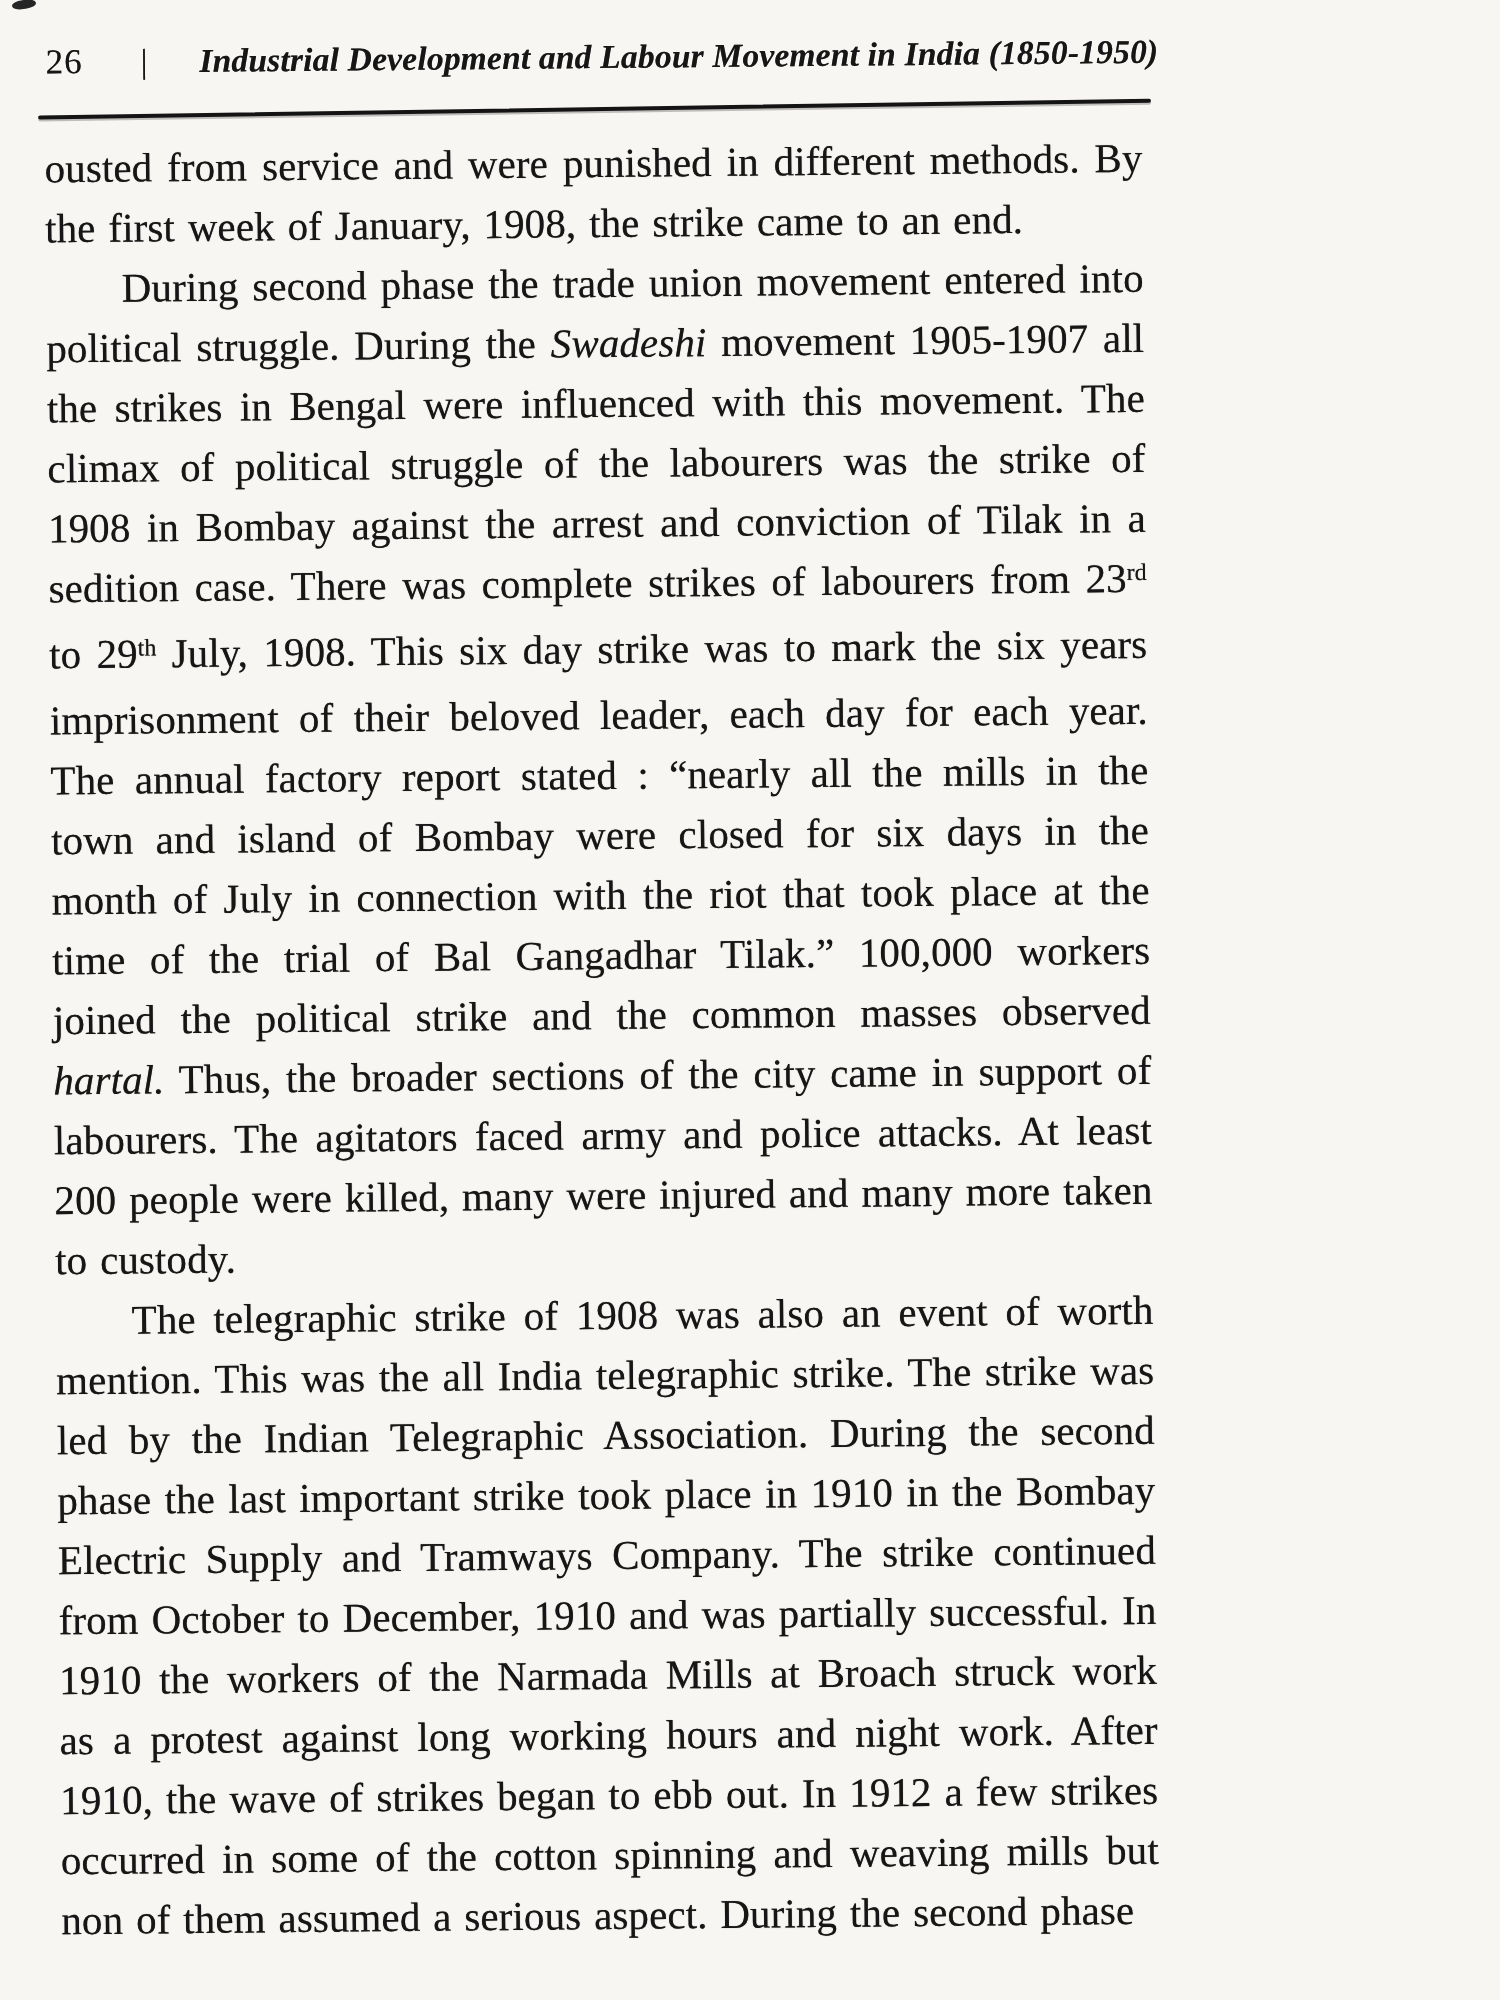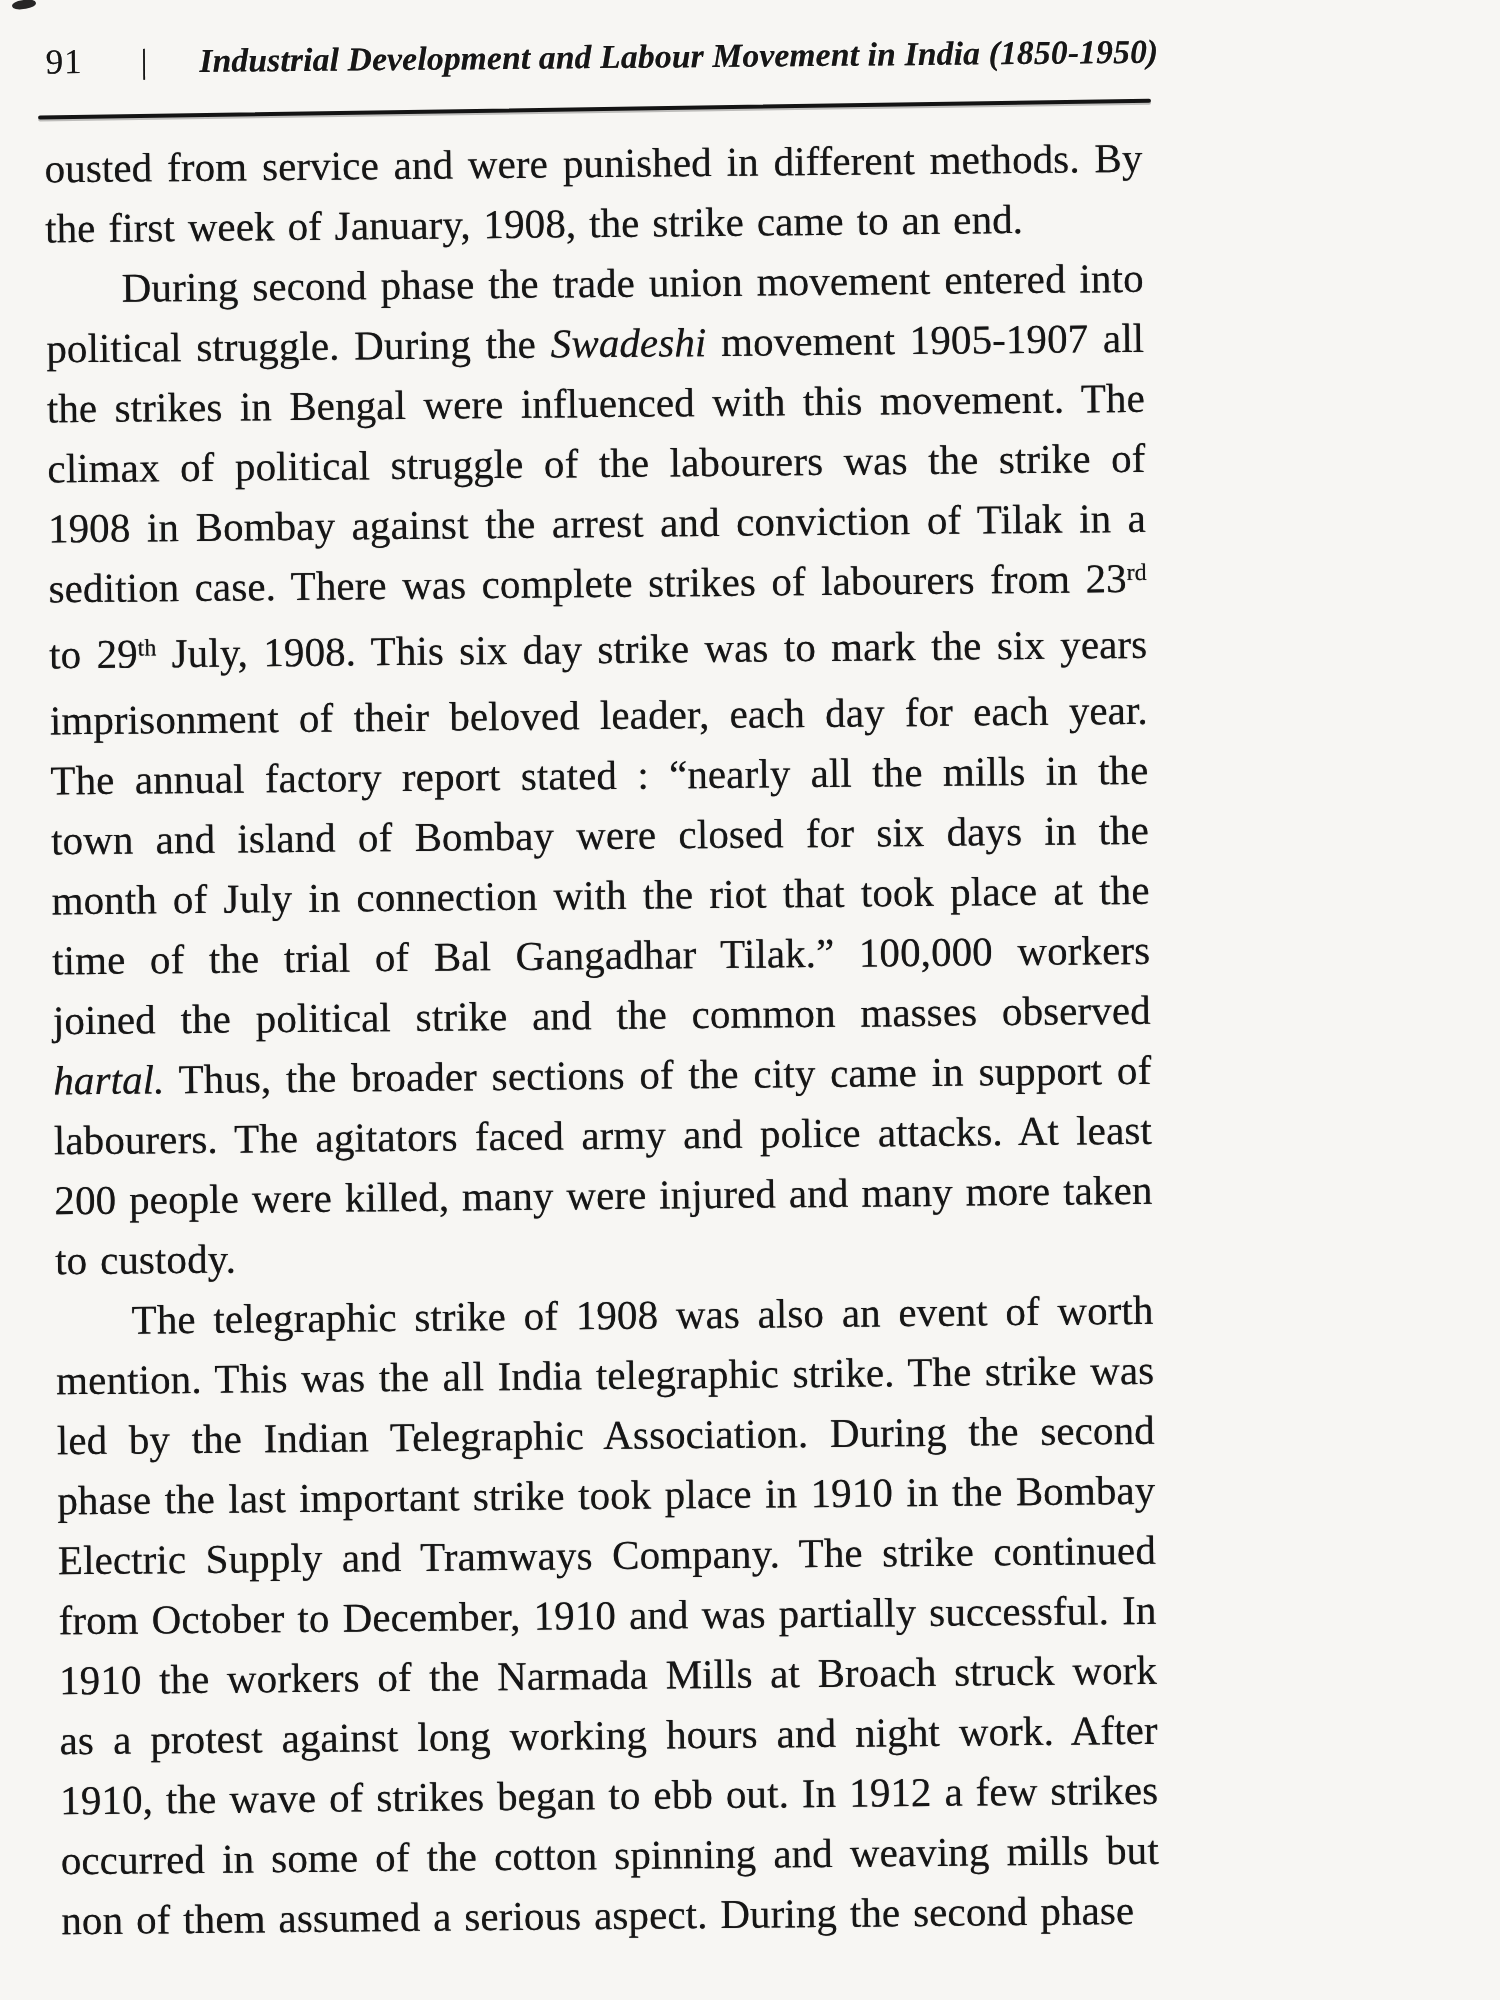--- a/index.html
+++ b/index.html
@@ -98,21 +98,21 @@
   }
 </style>
 </head>
 <body>
 
 <div class="scan-smudge" id="smudge-top-left"></div>
 
 <div class="scan-rotate">
 
   <div class="page-header">
-    <span class="page-number">91</span>
+    <span class="page-number">26</span>
     <span class="header-divider">|</span>
     <span class="running-title">Industrial Development and Labour Movement in India (1850-1950)</span>
   </div>
 
   <div class="header-rule"></div>
 
   <div class="body-text">
       <p><span>ousted from service and were punished in different methods. By the first week of January, 1908, the strike came to an end.</span></p>
       <p class="indented"><span>During second phase the trade union movement entered into political struggle. During the </span><span class="seg-italic">Swadeshi</span><span> movement 1905-1907 all the strikes in Bengal were influenced with this movement. The climax of political struggle of the labourers was the strike of 1908 in Bombay against the arrest and conviction of Tilak in a sedition case. There was complete strikes of labourers from 23</span><span class="seg-sup">rd</span><span> to 29</span><span class="seg-sup">th</span><span> July, 1908. This six day strike was to mark the six years imprisonment of their beloved leader, each day for each year. The annual factory report stated : “nearly all the mills in the town and island of Bombay were closed for six days in the month of July in connection with the riot that took place at the time of the trial of Bal Gangadhar Tilak.” 100,000 workers joined the political strike and the common masses observed </span><span class="seg-italic">hartal.</span><span> Thus, the broader sections of the city came in support of labourers. The agitators faced army and police attacks. At least 200 people were killed, many were injured and many more taken to custody.</span></p>
       <p class="indented"><span>The telegraphic strike of 1908 was also an event of worth mention. This was the all India telegraphic strike. The strike was led by the Indian Telegraphic Association. During the second phase the last important strike took place in 1910 in the Bombay Electric Supply and Tramways Company. The strike continued from October to December, 1910 and was partially successful. In 1910 the workers of the Narmada Mills at Broach struck work as a protest against long working hours and night work. After 1910, the wave of strikes began to ebb out. In 1912 a few strikes occurred in some of the cotton spinning and weaving mills but non of them assumed a serious aspect. During the second phase</span></p>

